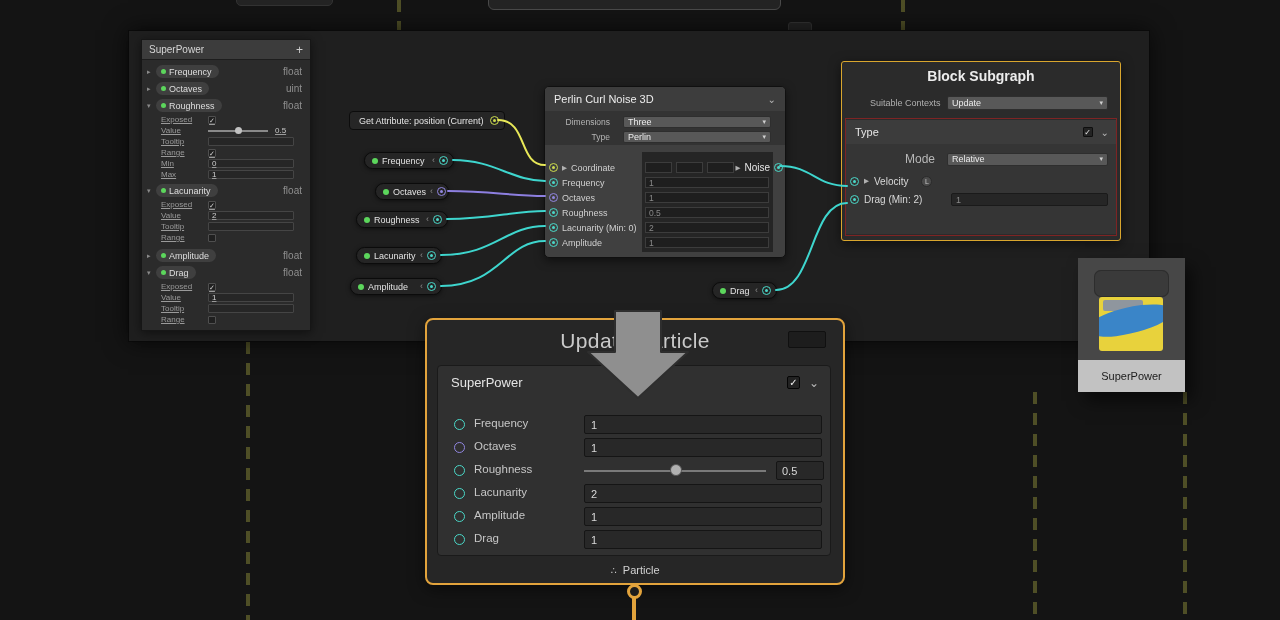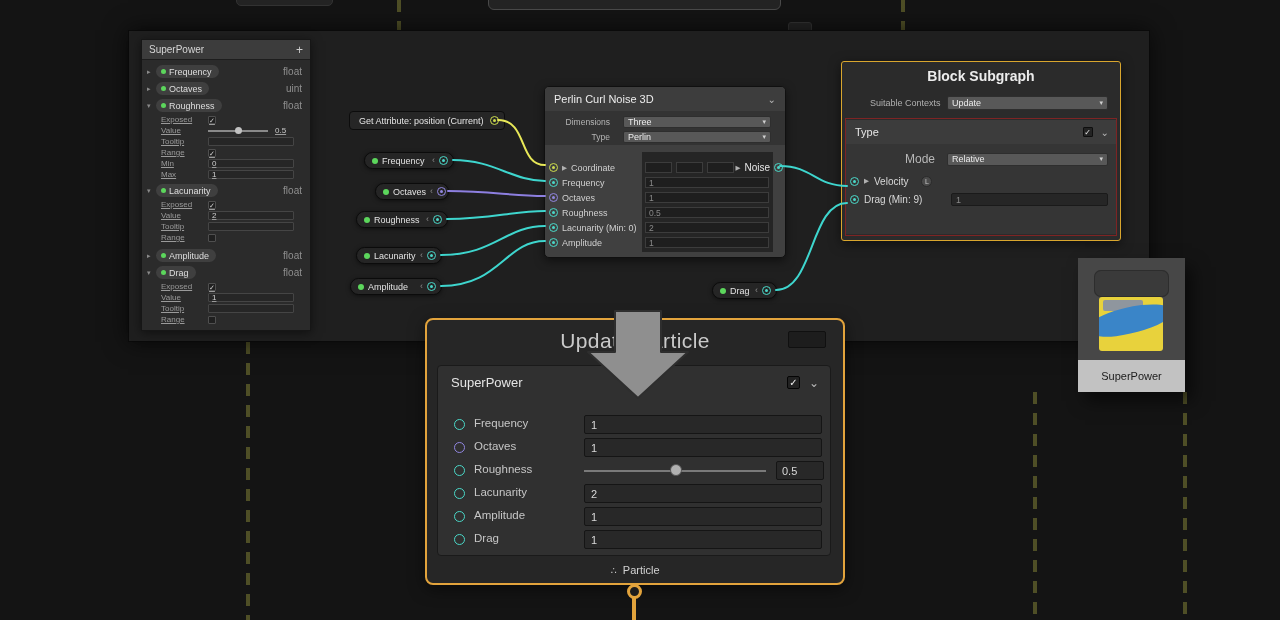--- a/index.html
+++ b/index.html
@@ -434,21 +434,21 @@
           </div>
         </div>
         <div class="fb-portrow" style="top:30px">
           <span class="port"></span>
           <span class="arrow-glyph">▶</span>
           <span class="fb-plabel">Velocity</span>
           <span class="fb-badge">L</span>
         </div>
         <div class="fb-portrow" style="top:48px;width:262px">
           <span class="port"></span>
-          <span class="fb-plabel">Drag (Min: 9)</span>
+          <span class="fb-plabel">Drag (Min: 2)</span>
           <span class="fb-dragfield">1</span>
         </div>
       </div>
     </div>
   </div>
 
   <svg class="wires" width="1280" height="620">
     <path d="M498,120 C528,120 518,165 545,165" stroke="#e8e858"></path>
     <path d="M453,160 C495,160 512,181 545,181" stroke="#3ed6ce"></path>
     <path d="M448,191 C492,191 510,196 545,196" stroke="#8d7fe0"></path>

